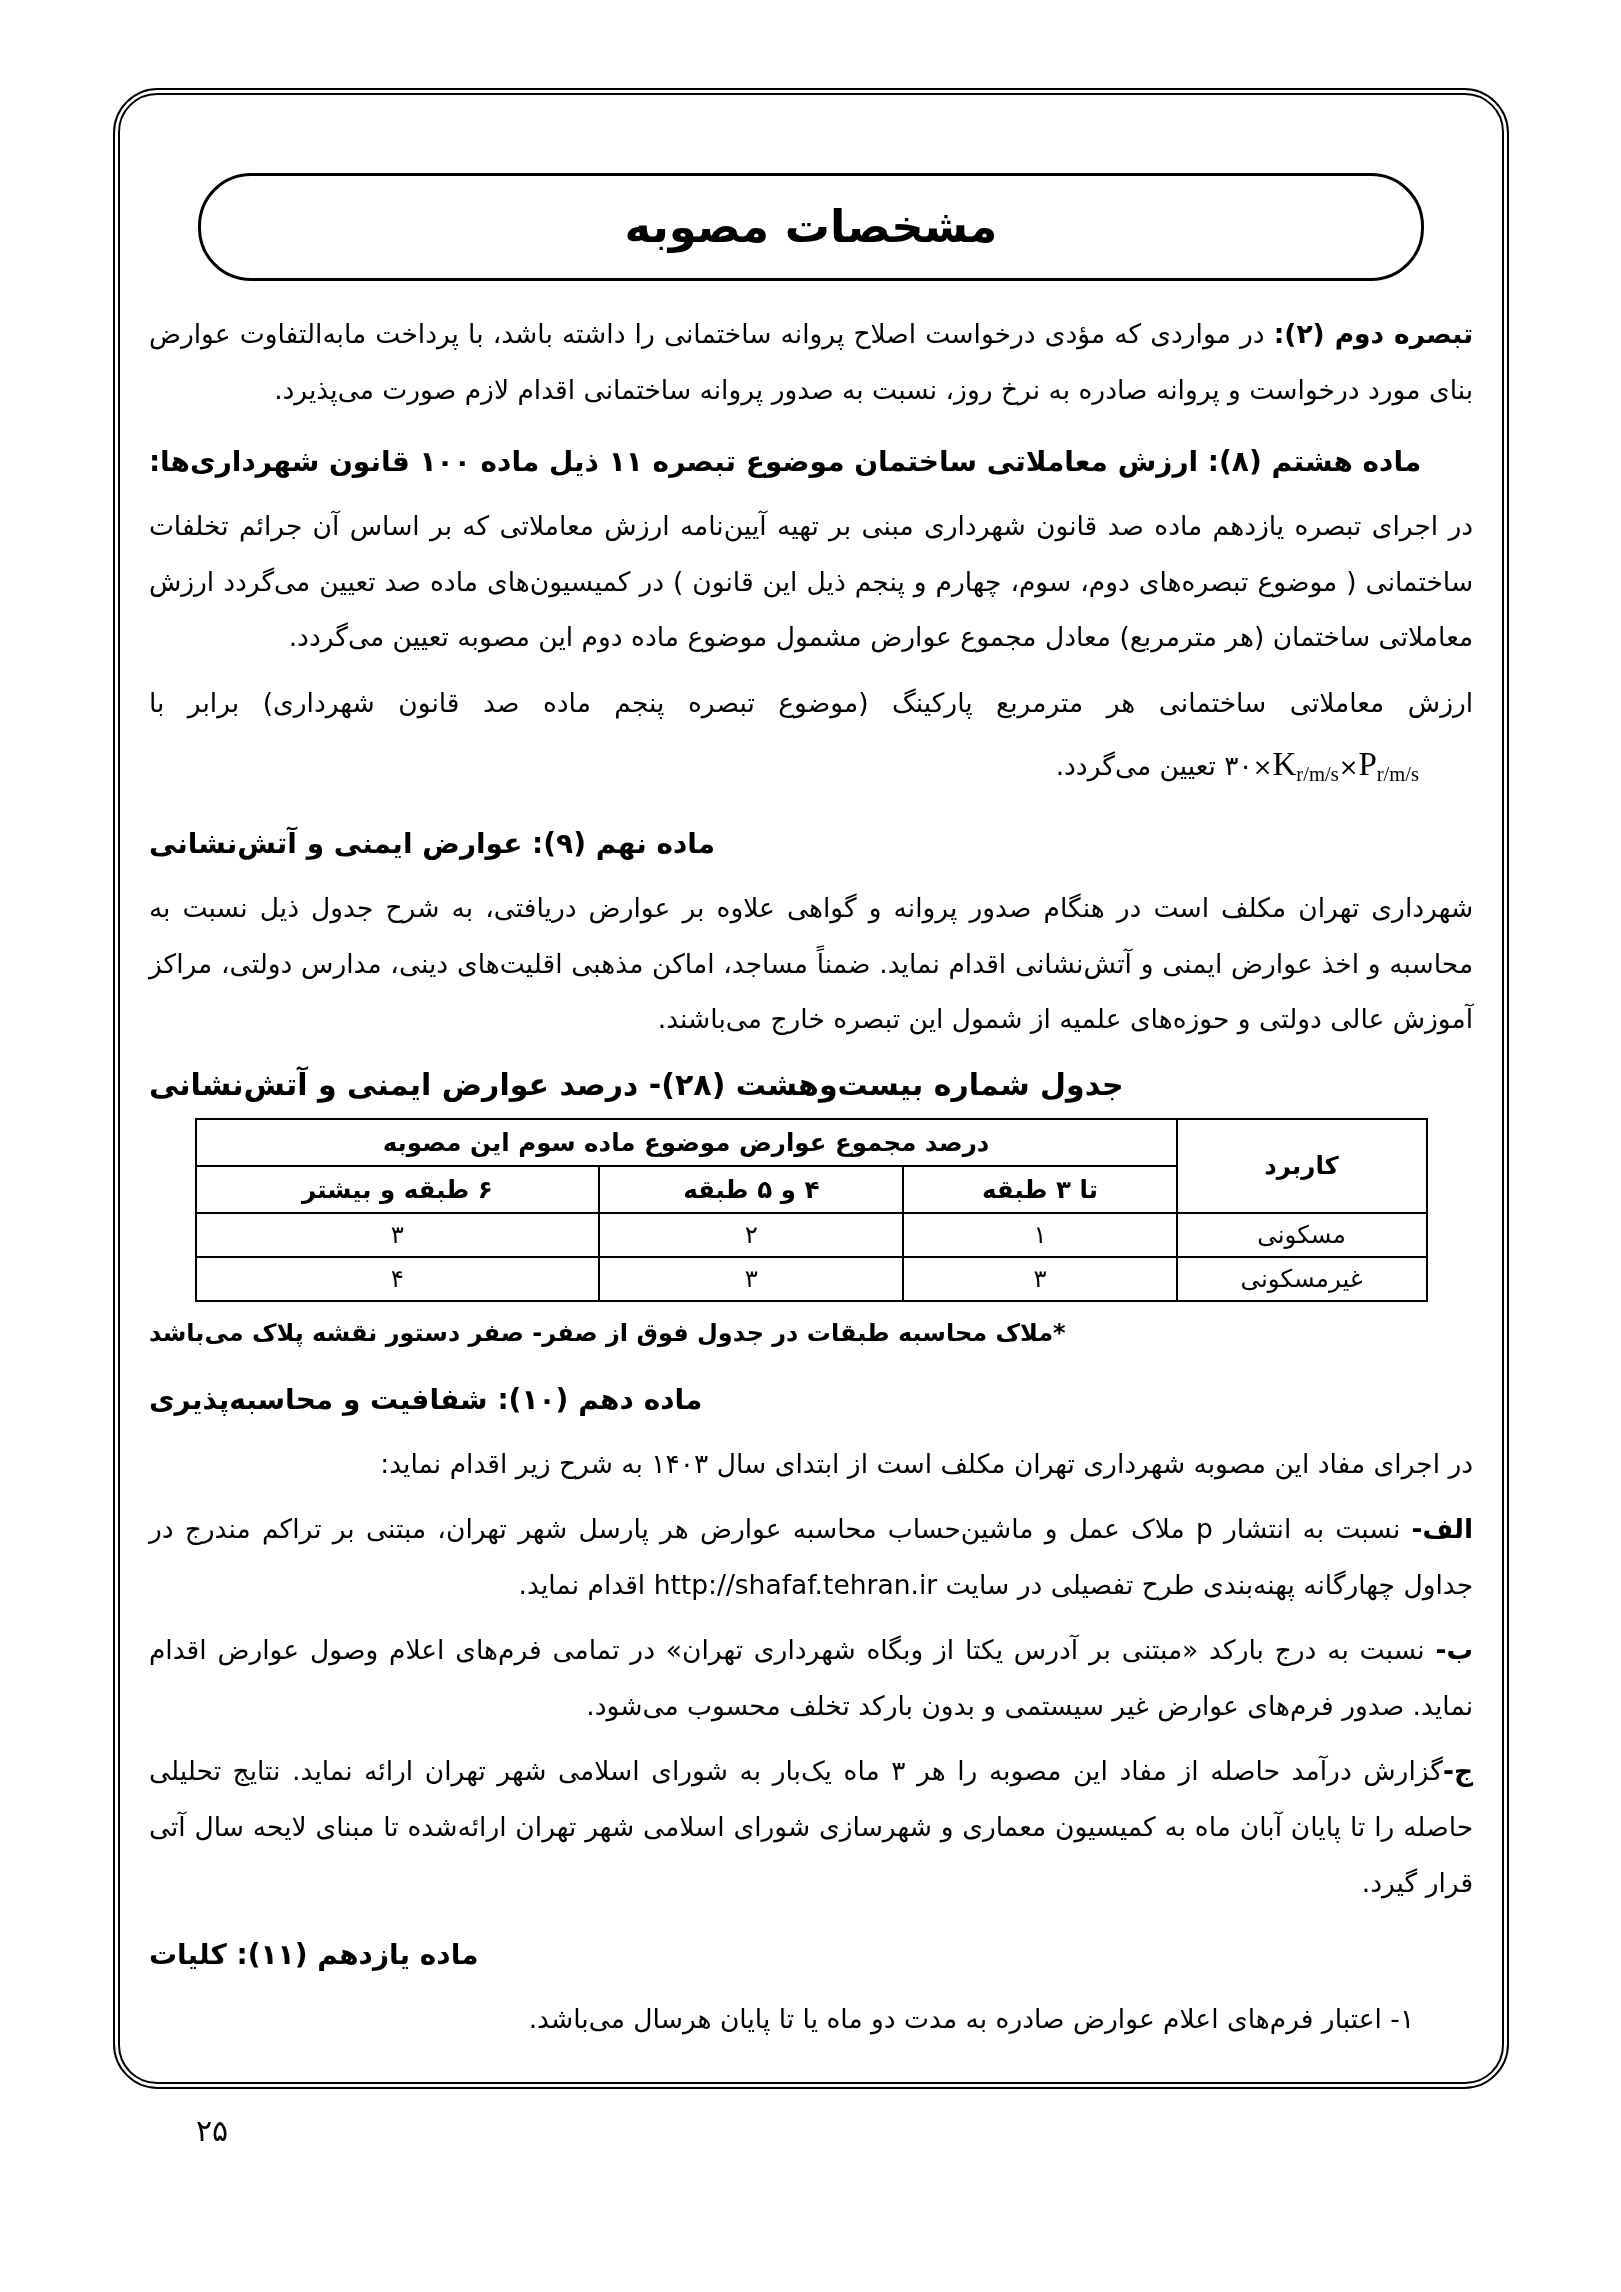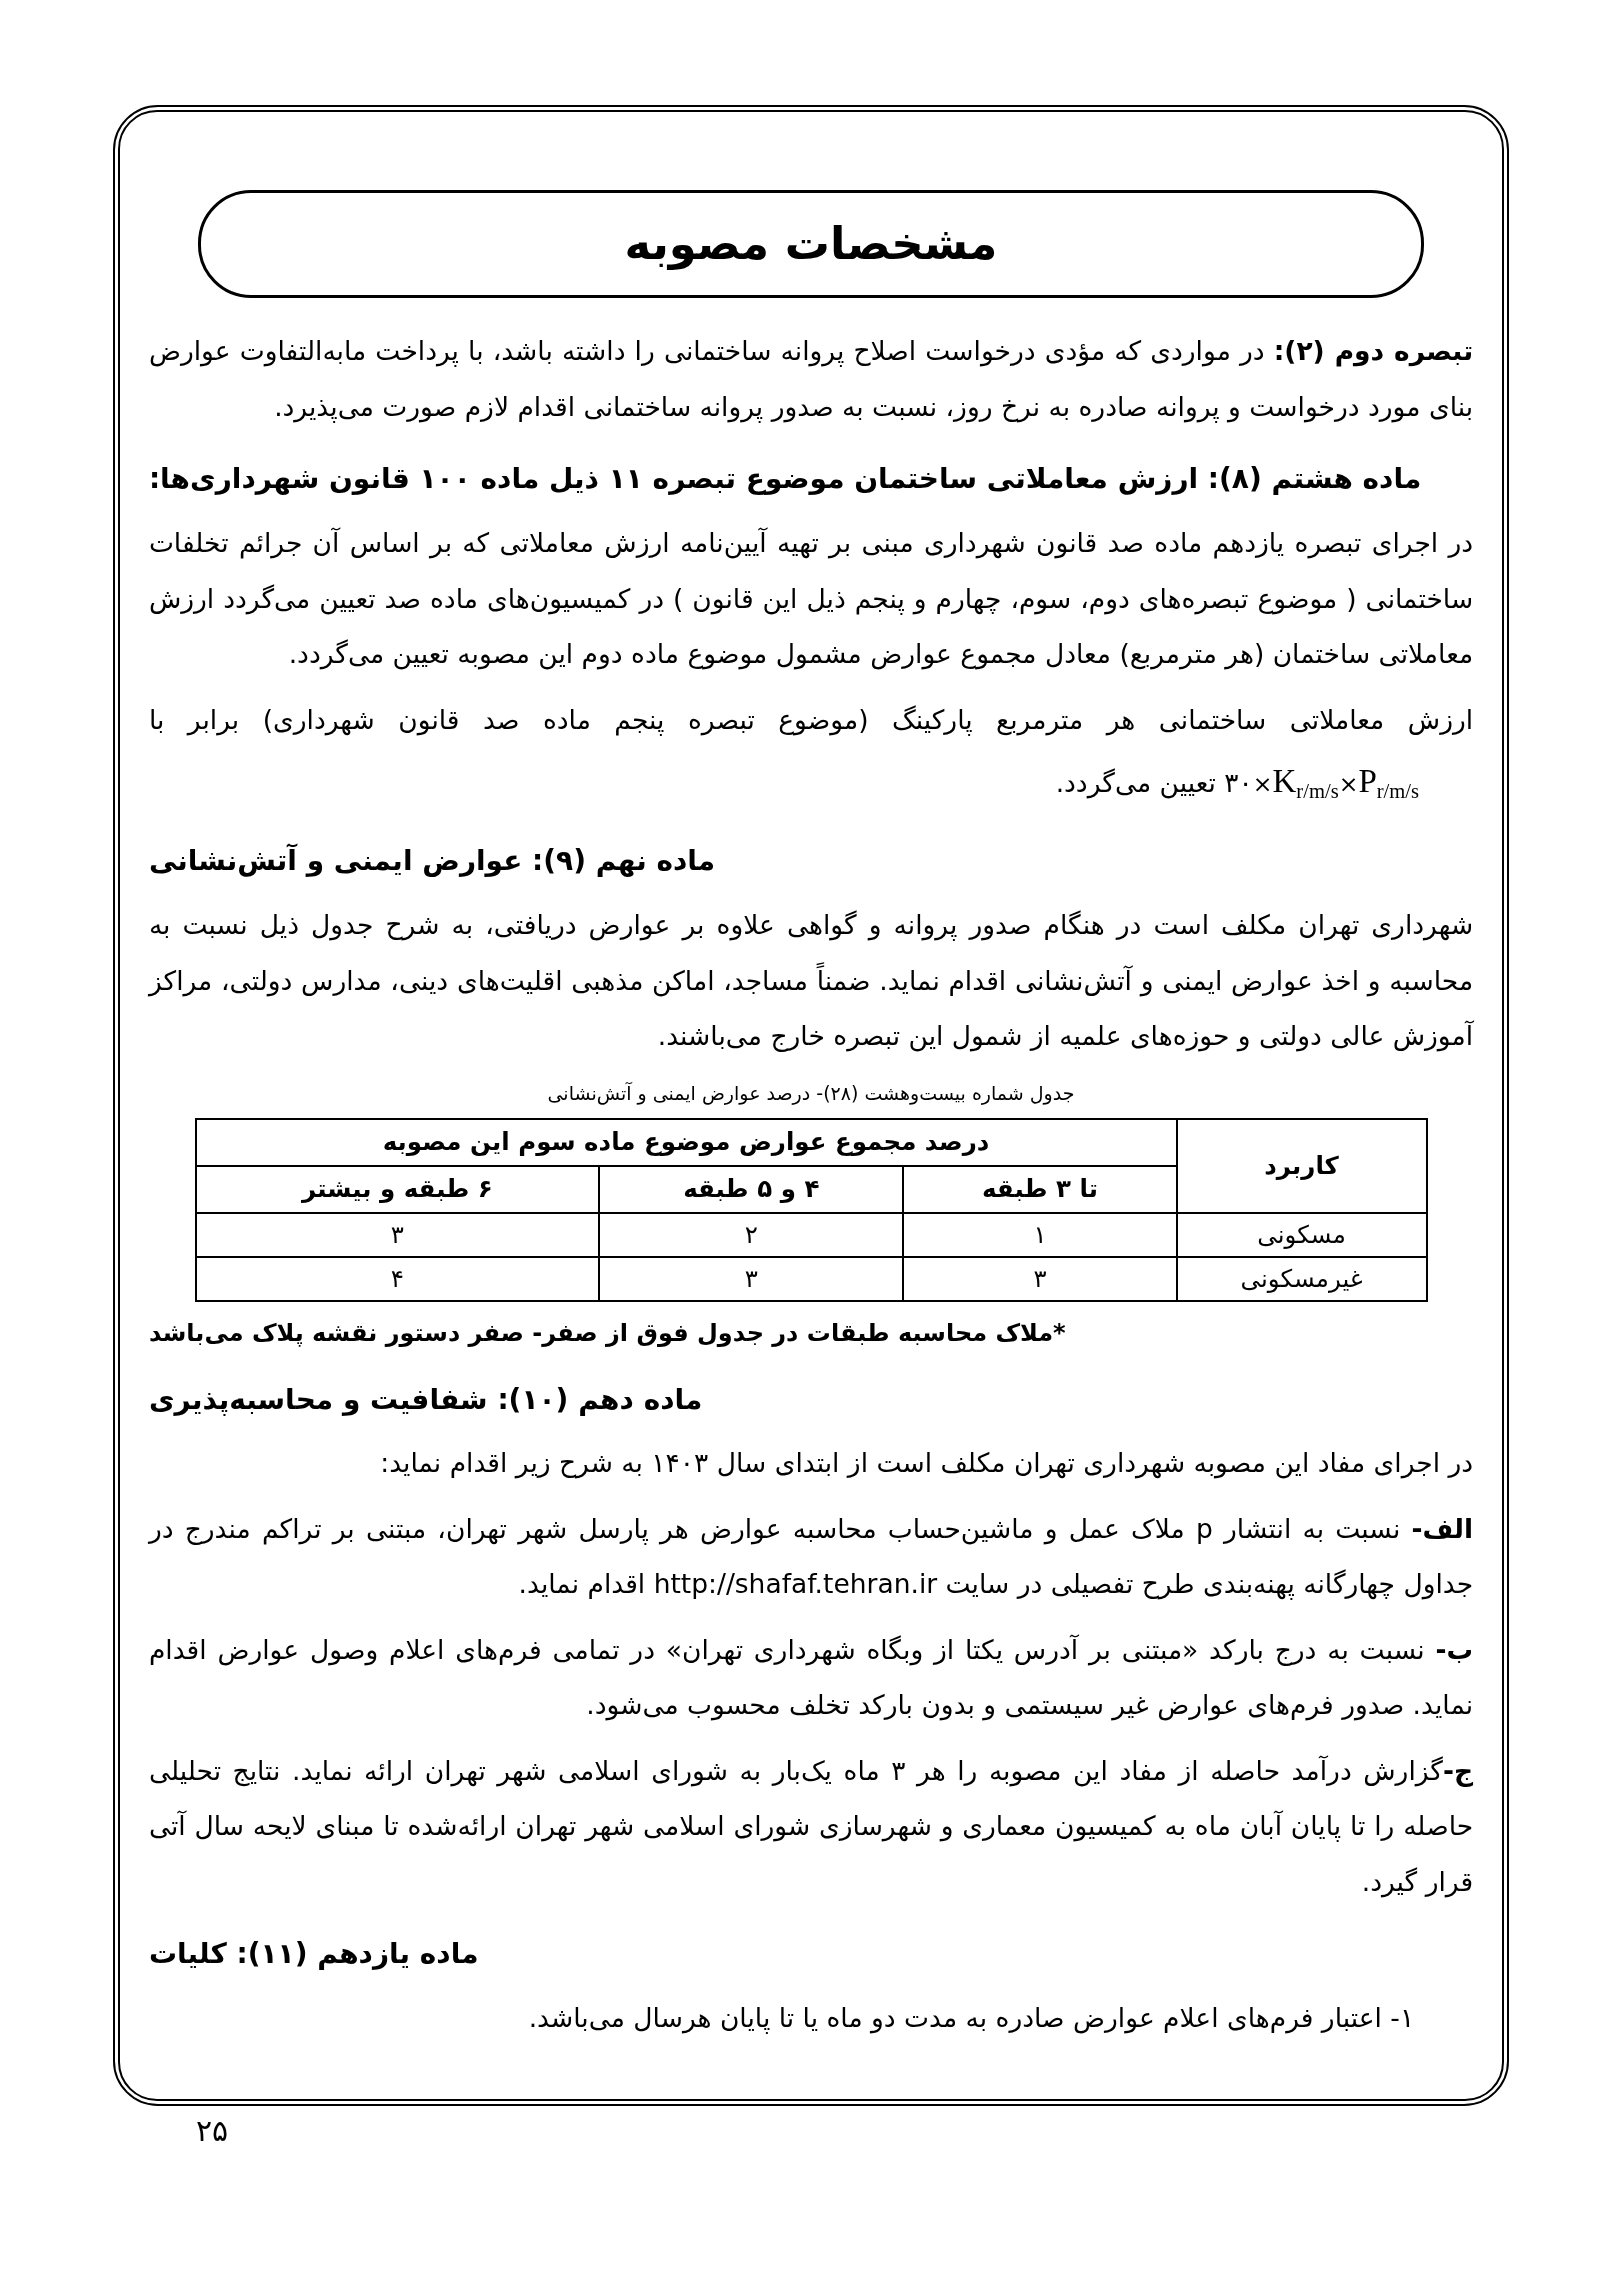--- a/index.html
+++ b/index.html
@@ -12,21 +12,20 @@
     color:#000;
     overflow:hidden;
   }
   
   .frame{
     position:absolute;top:88px;left:113px;
     width:1396px;height:2001px;
     border:2.5px solid #000;
     border-radius:45px;
     box-sizing:border-box;
-    margin-top:17px;
   }
   .frame-inner{
     position:absolute;top:2.9px;left:2.9px;right:2.9px;bottom:2.9px;
     border:2.5px solid #000;
     border-radius:39px;
     box-sizing:border-box;
     overflow:hidden;
   }
   .title-box{
     margin:78px 78px 0 78px;
@@ -54,21 +53,21 @@
   }
   .formula-line{
     text-align:right;
     margin:0 54px 9.8px 0;
   }
   .formula{white-space:nowrap;}
   .roman{font-family:"Liberation Serif", serif;font-size:33px;}
   .roman sub,sub.roman{font-family:"Liberation Serif", serif;font-size:20.6px;}
   .times{font-size:23.5px;}
   .tbl-caption{
-    text-align:center;font-weight:normal;font-size:19px;
+    text-align:left;font-weight:bold;font-size:30px;
     margin:13.7px 0 9.8px 0;line-height:1.6;
   }
   table.fees{
     width:1233px;margin:0 auto;
     border-collapse:collapse;table-layout:fixed;
     border:2.9px solid #000;
   }
   table.fees th, table.fees td{
     border:2.5px solid #000;
     text-align:center;vertical-align:middle;

